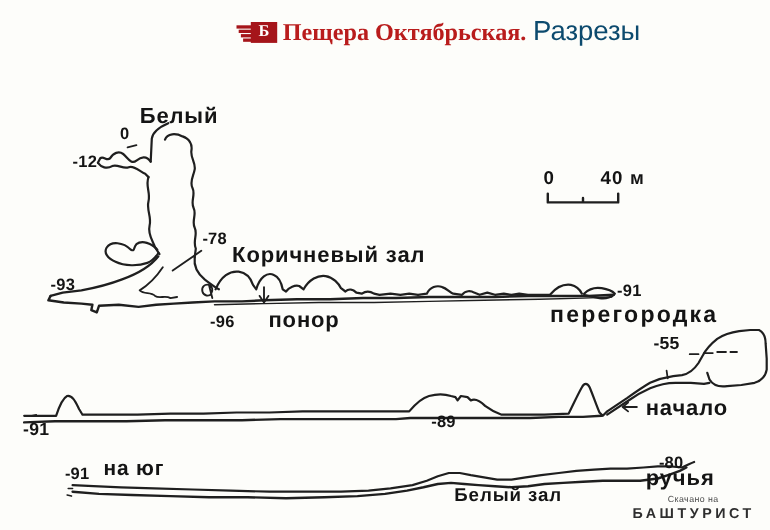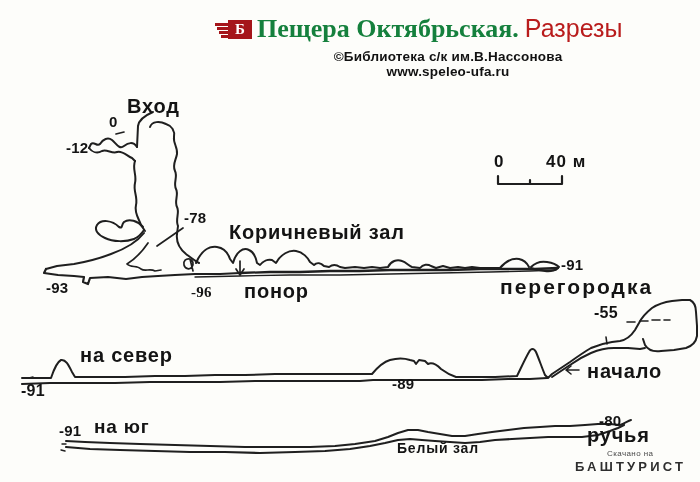--- a/index.html
+++ b/index.html
@@ -7,22 +7,22 @@
     position:relative;width:700px;height:482px;
     background:#fdfdfa;overflow:hidden;
     font-family:"Liberation Sans",sans-serif;color:#111;
   }
   svg.drawing{position:absolute;left:0;top:0;}
   .lbl{position:absolute;white-space:nowrap;font-weight:700;color:#141414;line-height:1;}
   .big{font-size:20px;letter-spacing:0.8px;}
   .num{font-size:15px;letter-spacing:0.2px;}
   
   .title{position:absolute;left:257px;top:14px;white-space:nowrap;}
-  .title .t-bold{font-family:"Liberation Serif",serif;font-weight:700;font-size:26px;color:#15803d;}
-  .title .t-reg{font-family:"Liberation Sans",sans-serif;font-weight:400;font-size:25px;color:#b91c1c;margin-left:6px;}
+  .title .t-bold{font-family:"Liberation Serif",serif;font-weight:700;font-size:22px;color:#b91c1c;}
+  .title .t-reg{font-family:"Liberation Sans",sans-serif;font-weight:400;font-size:25px;color:#0c4a6e;margin-left:6px;}
   .subhead{position:absolute;left:298px;top:49px;width:300px;text-align:center;}
   .subhead .line1{font-size:13.5px;font-weight:700;letter-spacing:0.2px;}
   .subhead .line2{font-size:13.5px;font-weight:700;letter-spacing:0.2px;margin-top:0px;}
   
   .logo-box{
     position:absolute;left:228px;top:20px;width:24px;height:19px;
     display:flex;align-items:center;justify-content:center;
     font-family:"Liberation Serif",serif;font-weight:700;font-size:15px;color:#fff;
   }
   .logo-stripe{position:absolute;height:2.5px;}
@@ -103,47 +103,42 @@
   <div class="logo-stripe" style="left:217px;top:27px;width:13px;background:#a5151a;"></div>
   <div class="logo-stripe" style="left:219px;top:31px;width:11px;background:#a5151a;"></div>
   <div class="logo-stripe" style="left:221px;top:35px;width:9px;background:#a5151a;"></div>
   <div class="logo-box" style="background:#a5151a;">
     <span>Б</span>
   </div>
 
   <div class="title">
     <span class="t-bold">Пещера Октябрьская.</span><span class="t-reg">Разрезы</span>
   </div>
-  <div class="subhead">
-    <div class="line1">©Библиотека с/к им.В.Нассонова</div>
-    <div class="line2">www.speleo-ufa.ru</div>
-  </div>
 
   <span class="lbl scale-num" style="left:494px;top:153px;">0</span>
   <span class="lbl scale-num" style="left:546px;top:153px;text-align:center;">40 м</span>
 
-  <span class="lbl big" style="left:127px;top:96px;">Вход</span>
+  <span class="lbl big" style="left:127px;top:96px;">Белый</span>
   <span class="lbl num" style="left:109px;top:114px;">0</span>
   <span class="lbl num" style="left:66px;top:140px;">-12</span>
   <span class="lbl num" style="left:184px;top:210px;">-78</span>
-  <span class="lbl big" style="left:229px;top:222px;">Коричневый зал</span>
-  <span class="lbl num" style="left:46px;top:252px;margin-top:28px;">-93</span>
-  <span class="lbl num" style="left:191px;top:285px;font-family:Liberation Serif, serif;">-96</span>
+  <span class="lbl big" style="left:211px;top:222px;">Коричневый зал</span>
+  <span class="lbl num" style="left:46px;top:252px;">-93</span>
+  <span class="lbl num" style="left:191px;top:285px;">-96</span>
   <span class="lbl big" style="left:244px;top:281px;">понор</span>
   <span class="lbl num" style="left:561px;top:257px;">-91</span>
   <span class="lbl big" style="left:500px;top:276px;font-size:21px;letter-spacing:2px;">перегородка</span>
 
-  <span class="lbl big" style="left:80px;top:345px;">на север</span>
   <span class="lbl num" style="left:21px;top:383px;font-size:16px;">-91</span>
   <span class="lbl num" style="left:392px;top:376px;text-align:center;">-89</span>
   <span class="lbl num" style="left:594px;top:305px;font-size:16px;">-55</span>
   <span class="lbl big" style="left:587px;top:361px;">начало</span>
   <span class="lbl big" style="left:587px;top:385px;margin-top:40px;">ручья</span>
 
   <span class="lbl big" style="left:94px;top:417px;font-size:19px;">на юг</span>
   <span class="lbl num" style="left:59px;top:423px;">-91</span>
-  <span class="lbl big" style="left:397px;top:441px;font-size:14px;">Белый зал</span>
+  <span class="lbl big" style="left:413px;top:441px;font-size:17px;">Белый зал</span>
   <span class="lbl num" style="left:599px;top:413px;">-80</span>
 
   <span class="wm1">Скачано на</span>
   <span class="wm2">БАШТУРИСТ</span>
 
 </div>
 
 </body></html>

